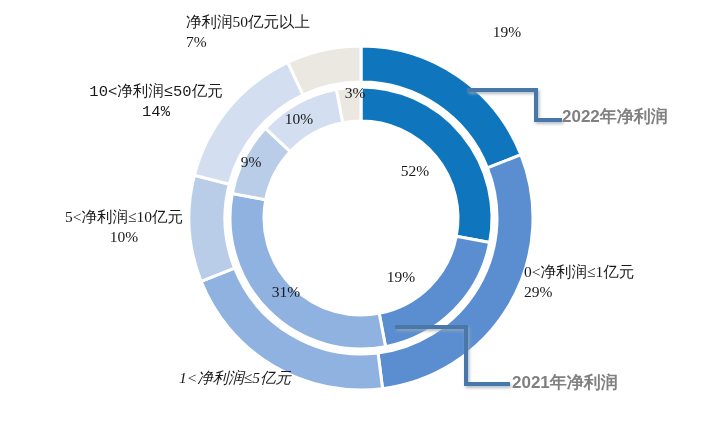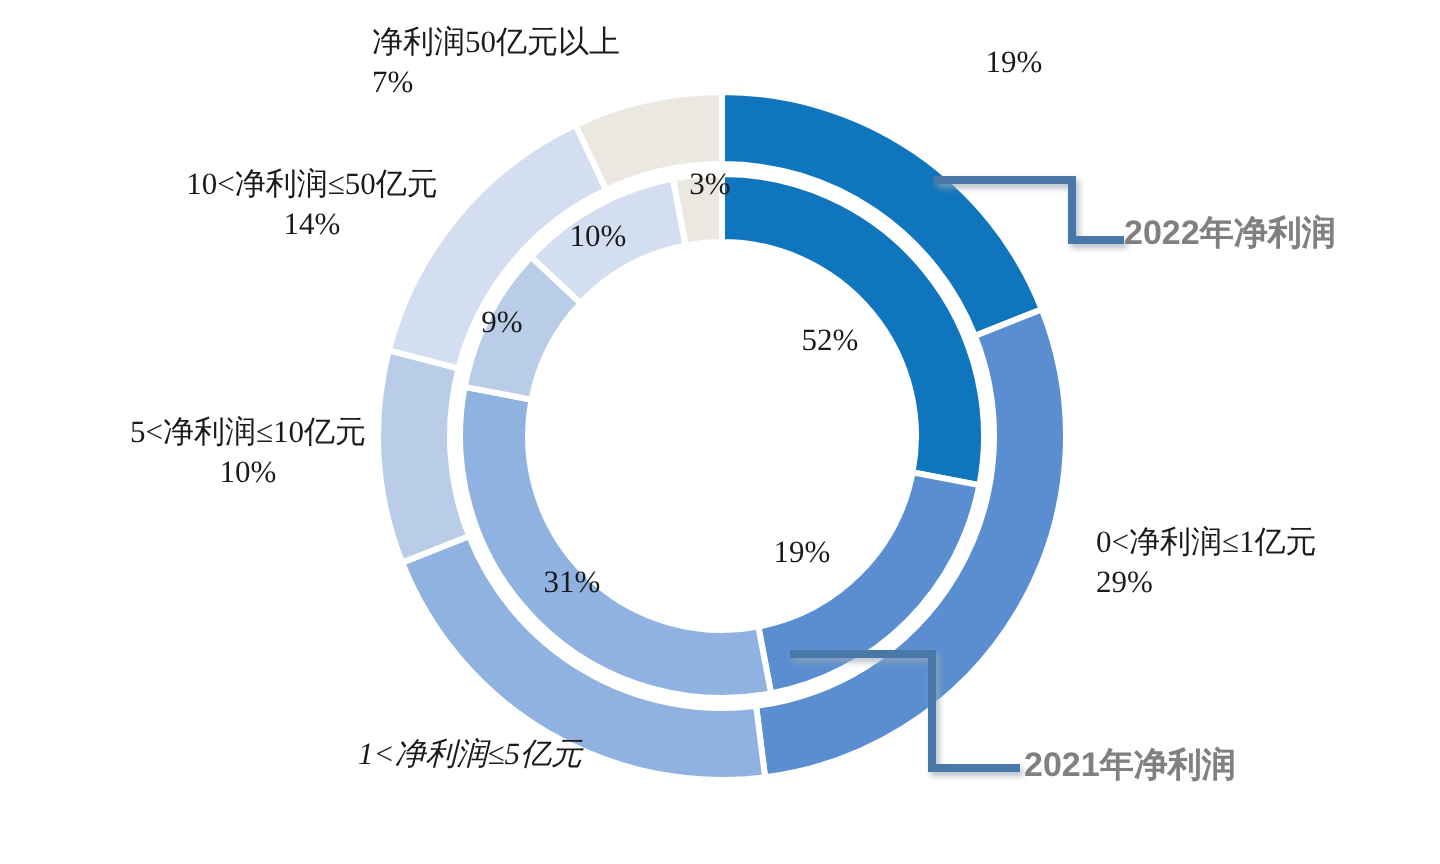--- a/index.html
+++ b/index.html
@@ -85,35 +85,35 @@
     <g id="callout-group">
         <polyline points="469,90 536,90 536,120 560,120" fill="none" stroke="#4A77A8" stroke-width="4" stroke-linecap="square" filter="url(#softshadow)"></polyline>
         <polyline points="397,327 466,327 466,384 508,384" fill="none" stroke="#4A77A8" stroke-width="4" stroke-linecap="square" filter="url(#softshadow)"></polyline>
       </g>
   </svg>
 
   <div class="outer-label" style="left:448px; top:22px; text-align:left;">
     <span class="pct" style="text-align:center; width:118px;">19%</span>
   </div>
 
-  <div class="outer-label" style="left:524px; top:262px; text-align:left;margin-left:24px;">
+  <div class="outer-label" style="left:524px; top:262px; text-align:left;">
     <span>0&lt;净利润≤1亿元</span>
     <span class="pct" style="width:124px;">29%</span>
   </div>
 
   <div class="outer-label" style="left:145px; top:368px; text-align:center; width:180px;font-style:italic;">
     <span>1&lt;净利润≤5亿元</span>
   </div>
 
   <div class="outer-label" style="left:42px; top:207px; text-align:center; width:164px;">
     <span>5&lt;净利润≤10亿元</span>
     <span class="pct">10%</span>
   </div>
 
-  <div class="outer-label" style="left:66px; top:83px; text-align:center; width:180px;">
+  <div class="outer-label" style="left:66px; top:83px; text-align:center; width:180px;font-family:Liberation Mono, monospace;">
     <span>10&lt;净利润≤50亿元</span>
     <span class="pct">14%</span>
   </div>
 
   <div class="outer-label" style="left:186px; top:12px; text-align:left; width:186px;">
     <span>净利润50亿元以上</span>
     <span class="pct">7%</span>
   </div>
 
   <div class="inner-label" style="left:392px; top:162px; width:46px;">52%</div>

